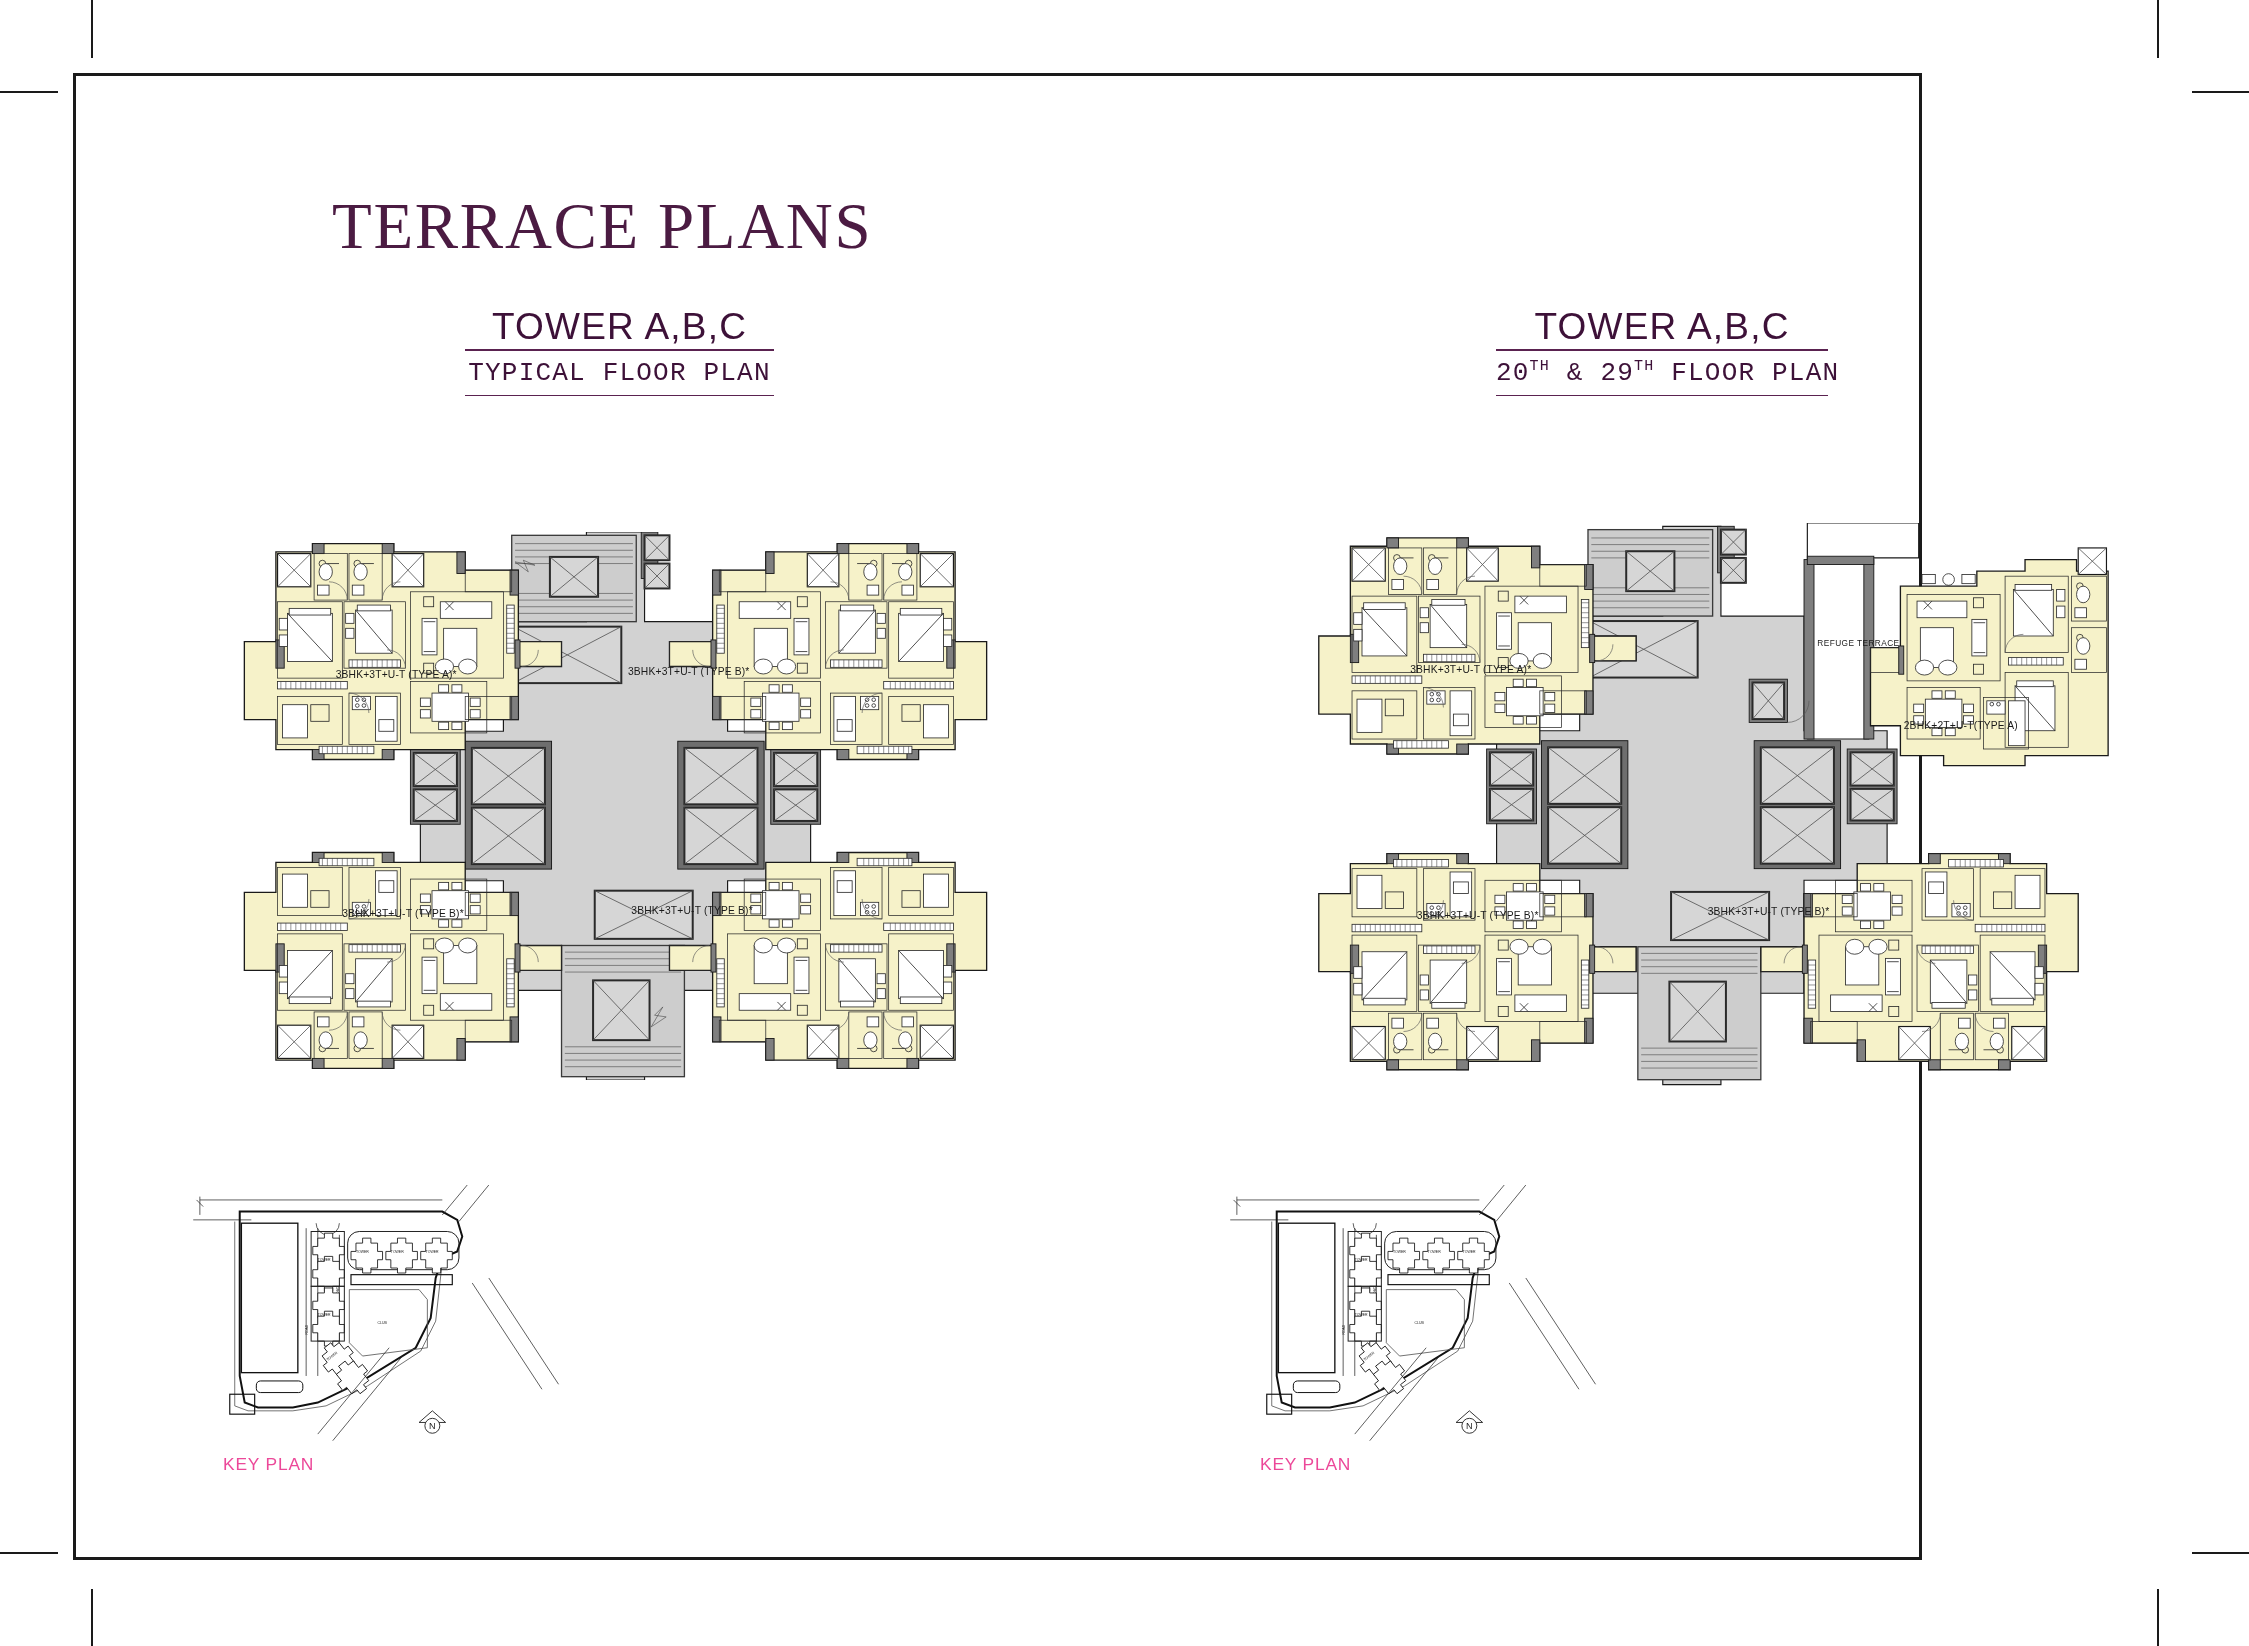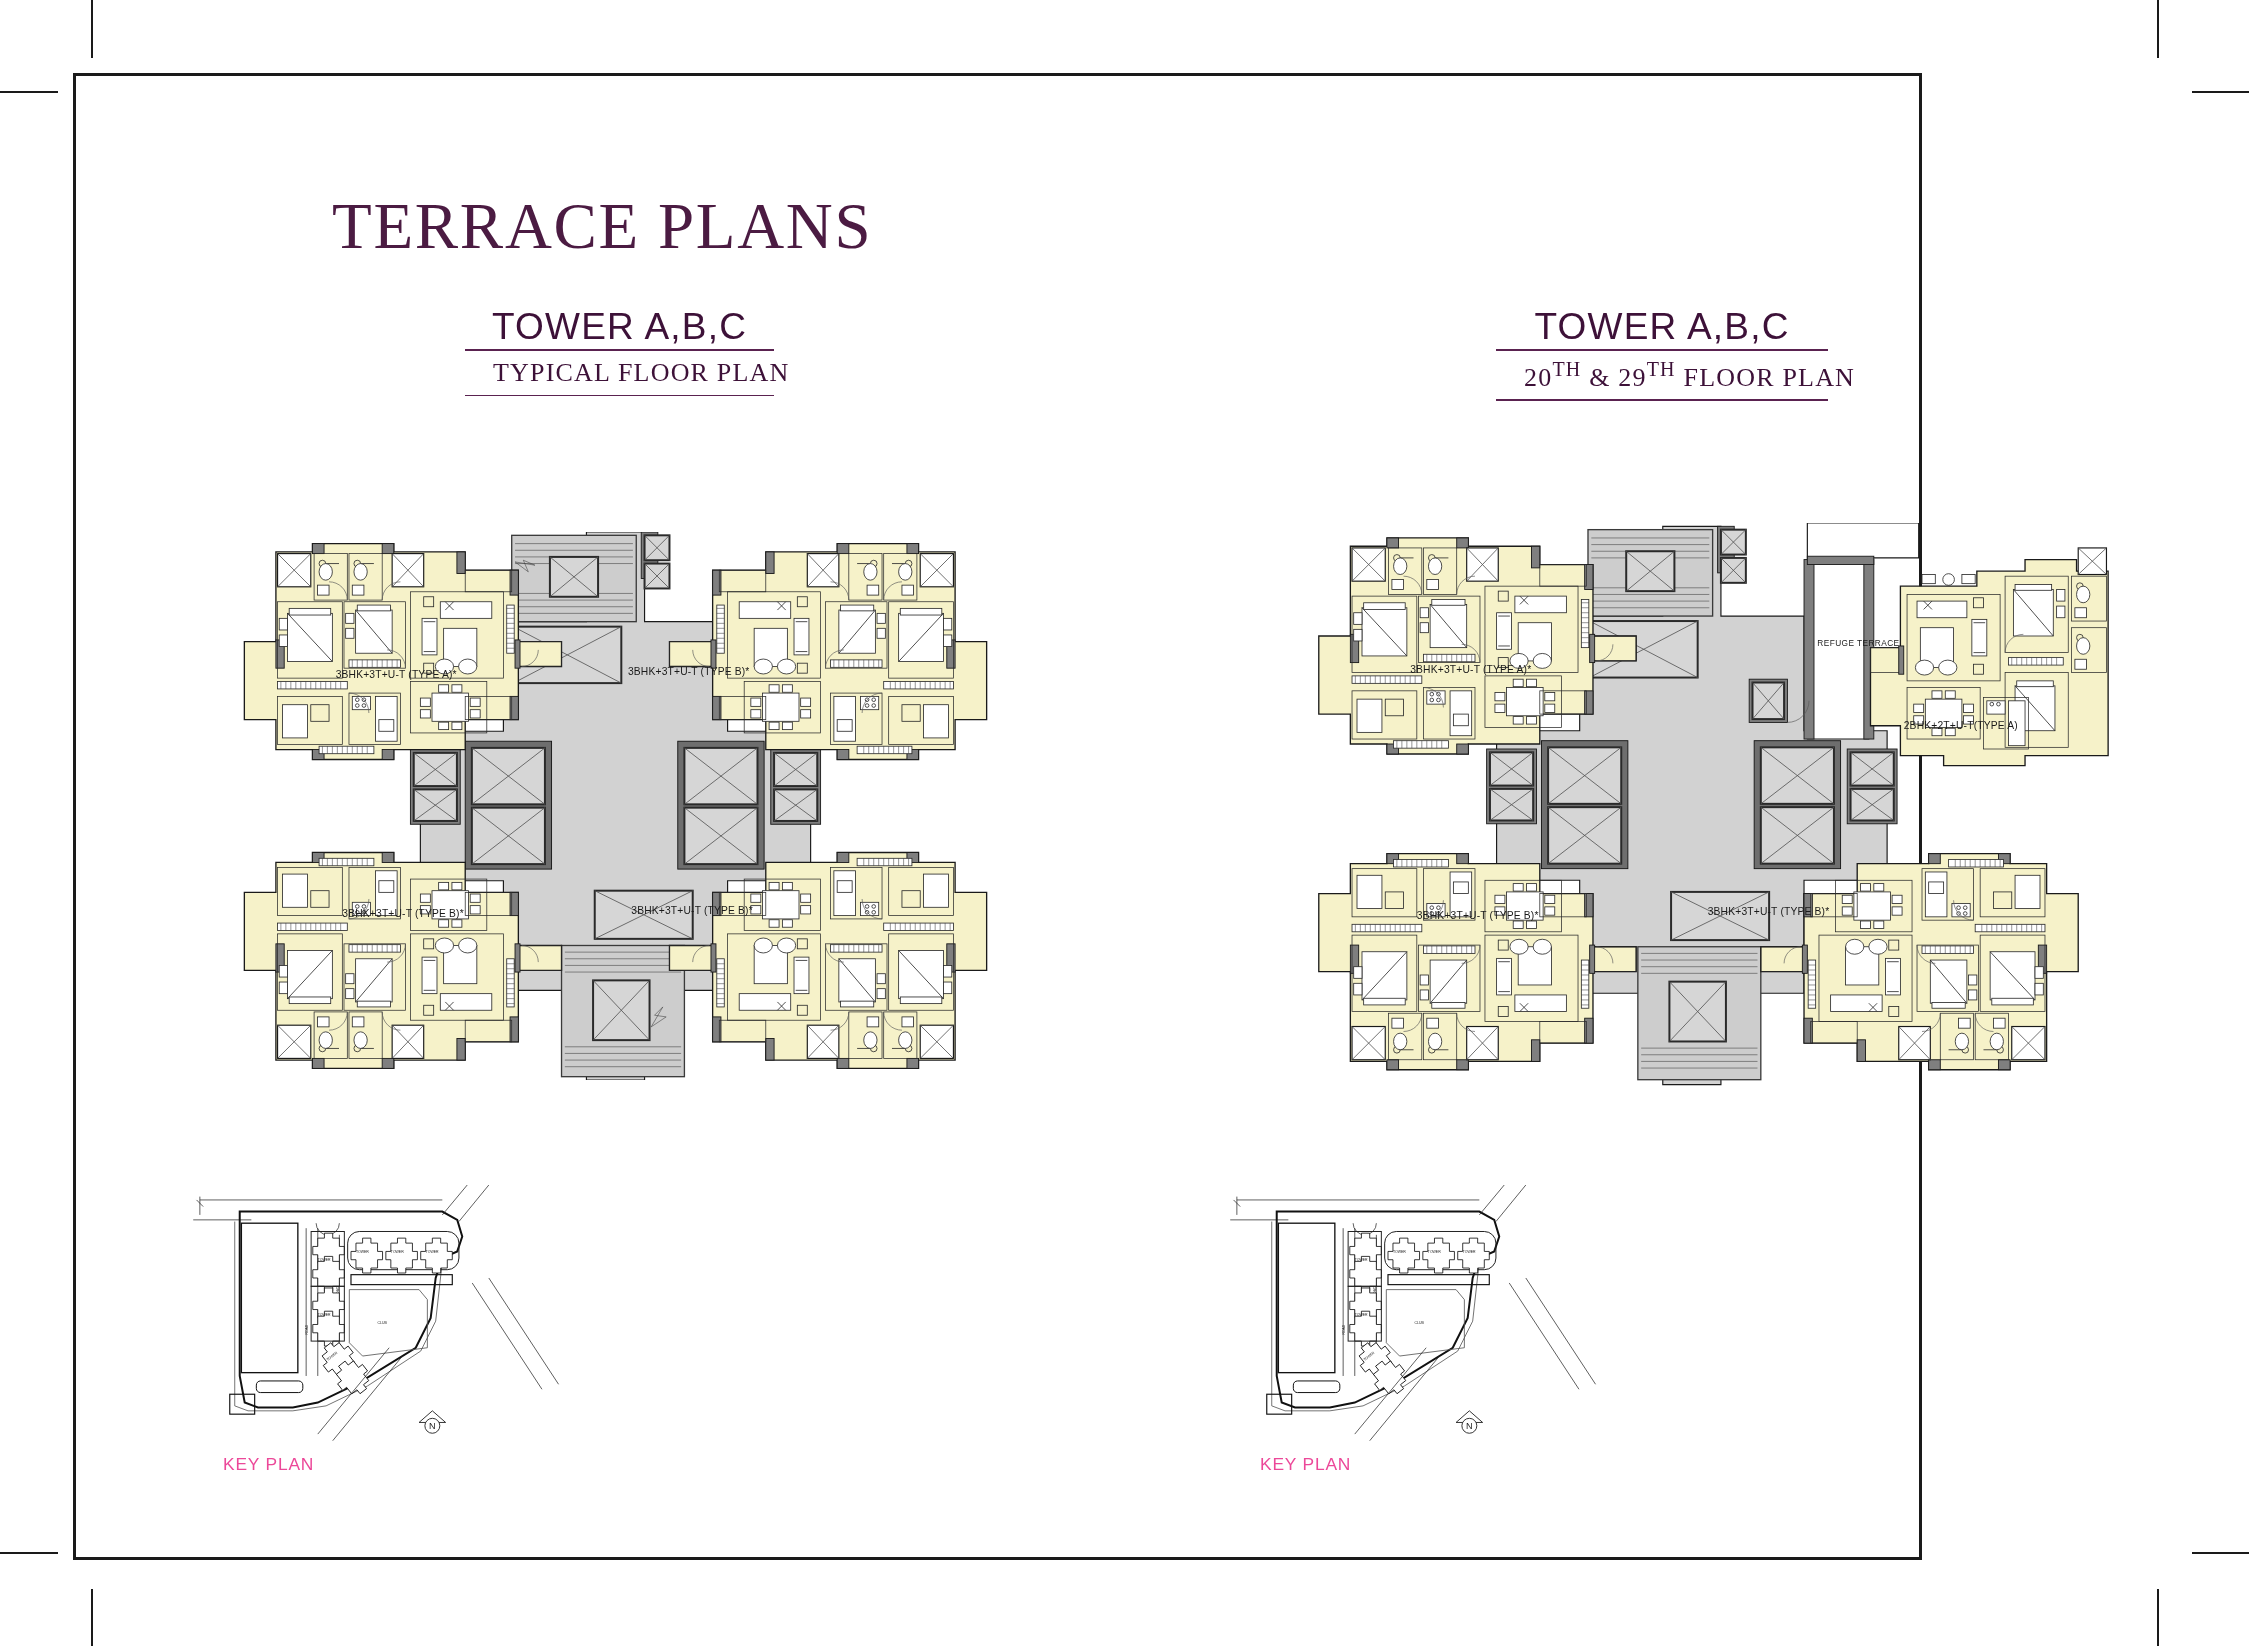--- a/index.html
+++ b/index.html
@@ -52,29 +52,28 @@
     letter-spacing: 1.2px;
     white-space: nowrap;
     padding-bottom: 1px;
   }
   .plan-header .rule {
     height: 1.7px;
     background: #5a2250;
     width: 100%;
   }
   .plan-header .sub {
-    font-family: Liberation Serif, serif;
+    font-family: Liberation Mono, monospace;
     font-size: 26px;
     letter-spacing: 1.2px;
     white-space: nowrap;
     padding: 7.5px 0 6.6px 0;
-    margin-left: 28px;
   }
   .plan-header .sub sup {
-    font-size: 20px;
+    font-size: 15px;
     vertical-align: super;
     text-align: right;
   }
 
   #header-left  { left: 465px;  top: 306px; width: 309px; }
   #header-right { left: 1496px; top: 306px; width: 332px; }
 
   
   .floorplan {
     position: absolute;

